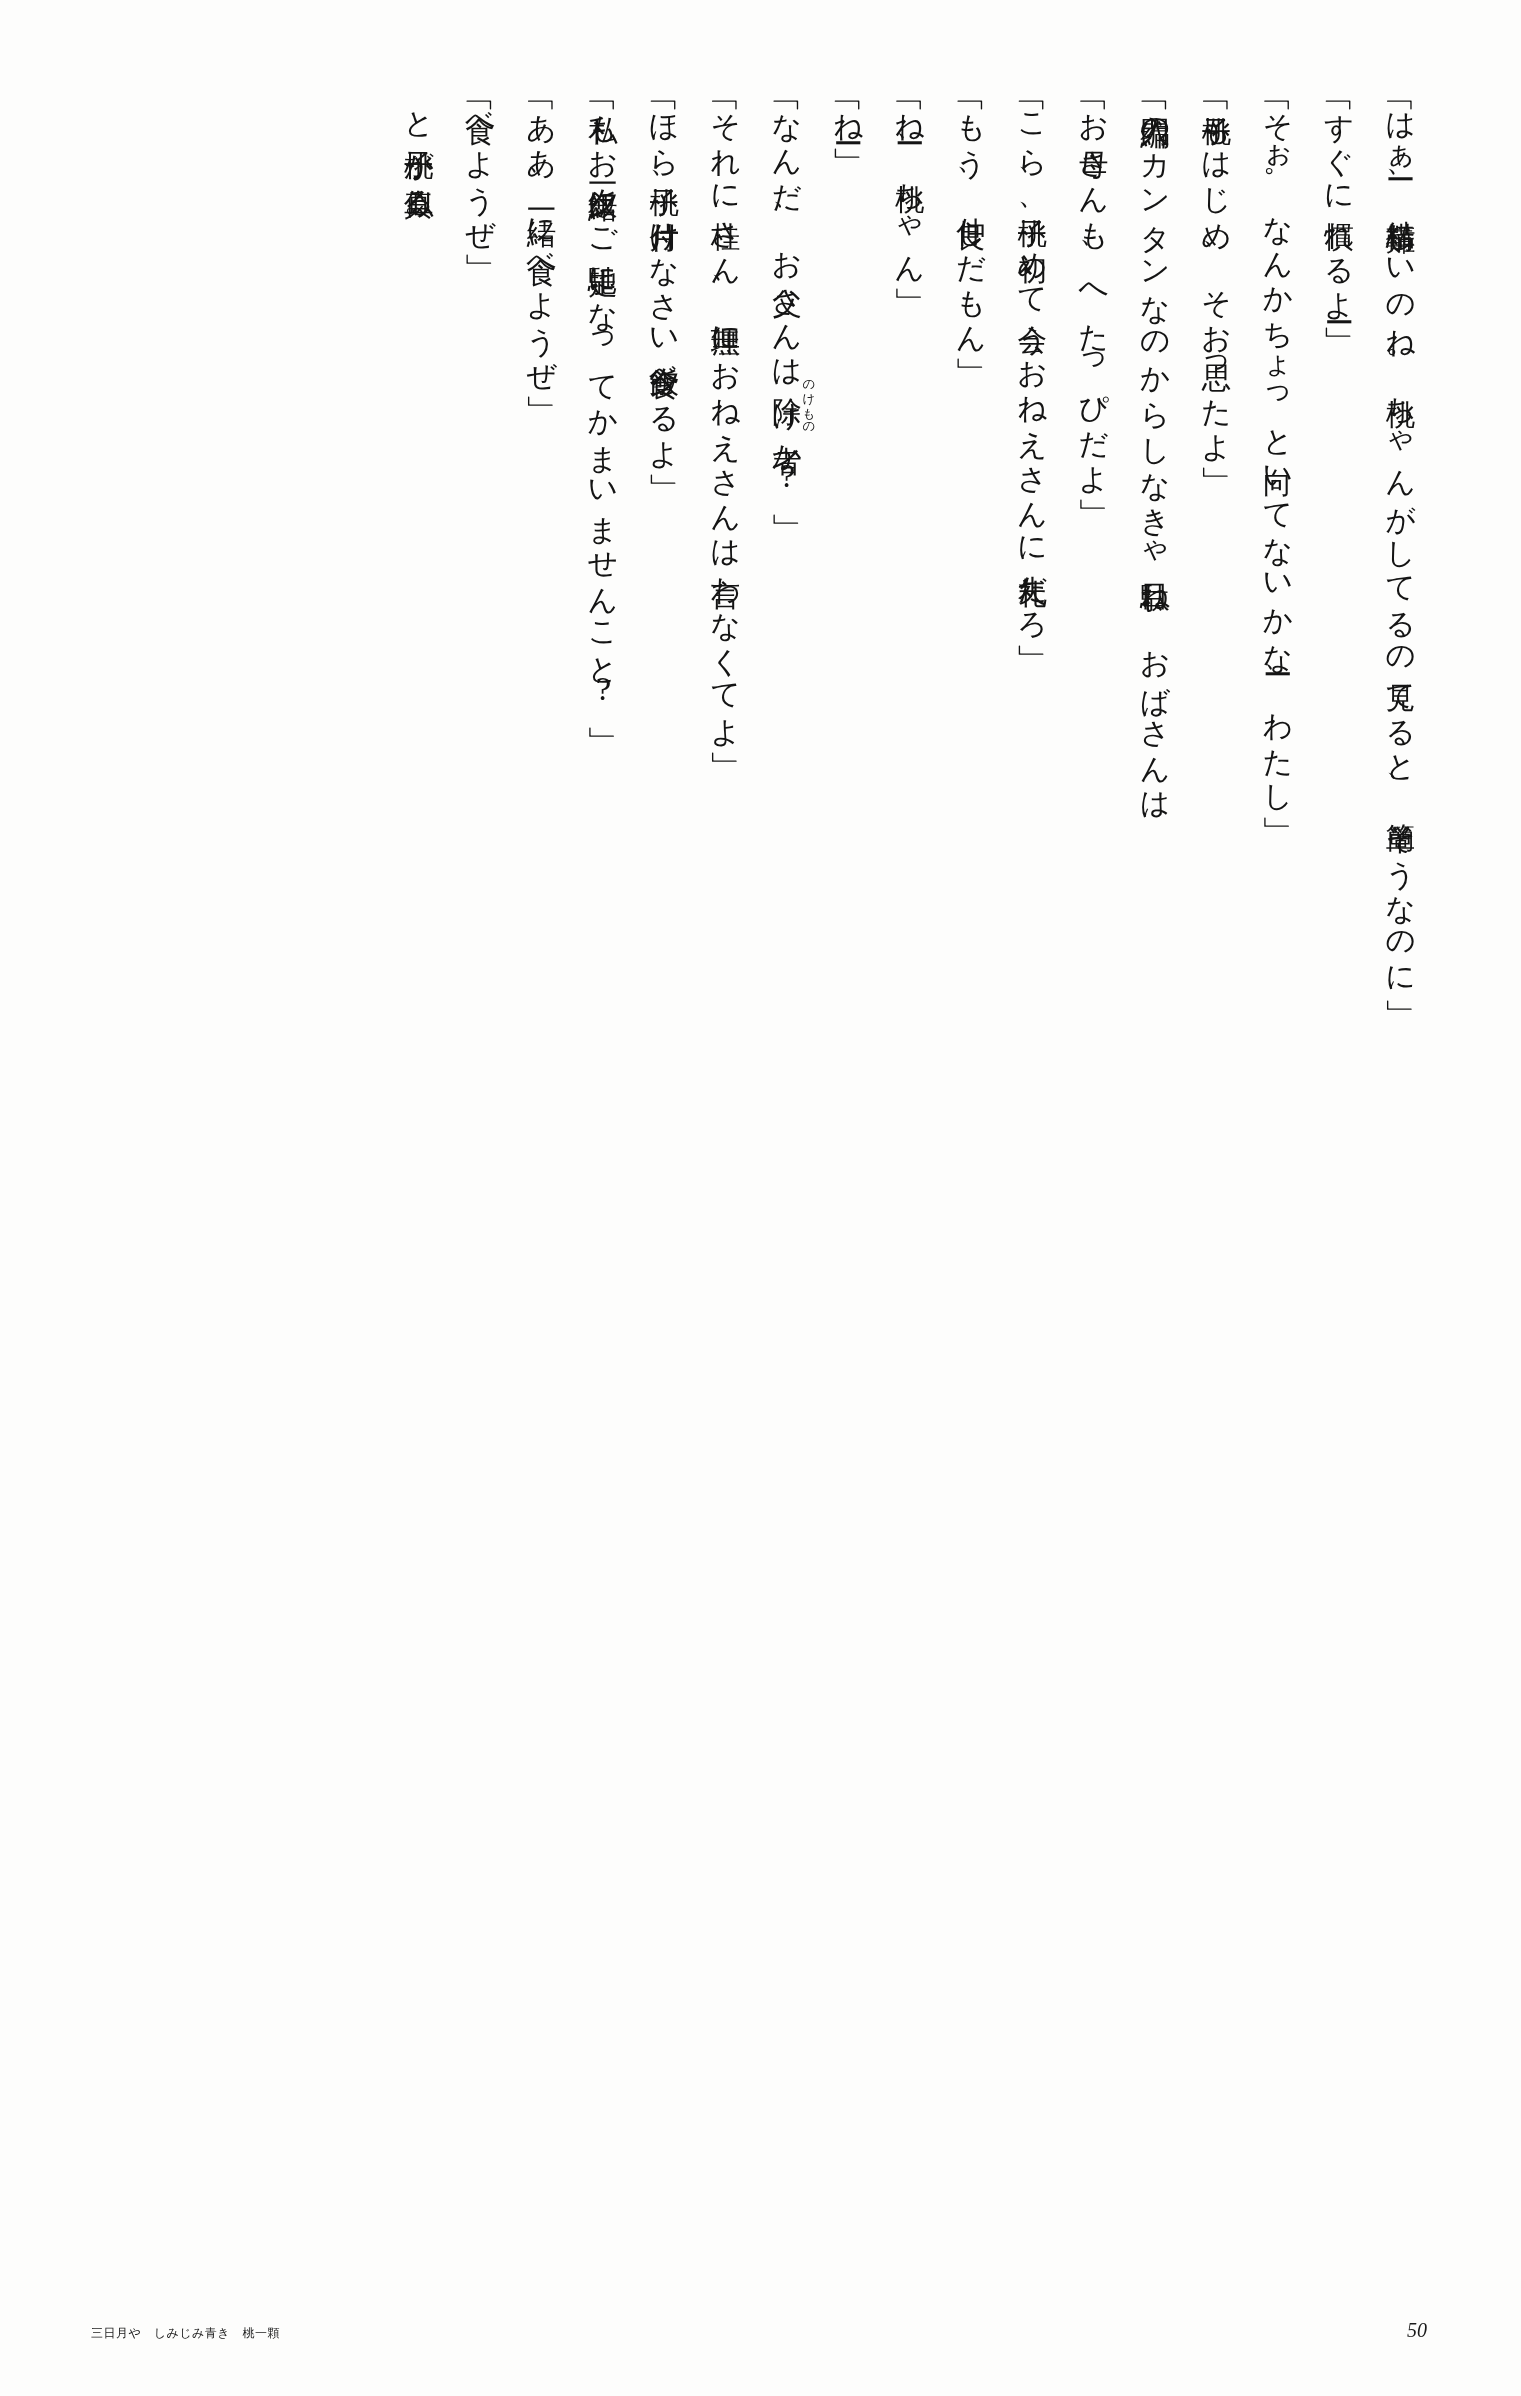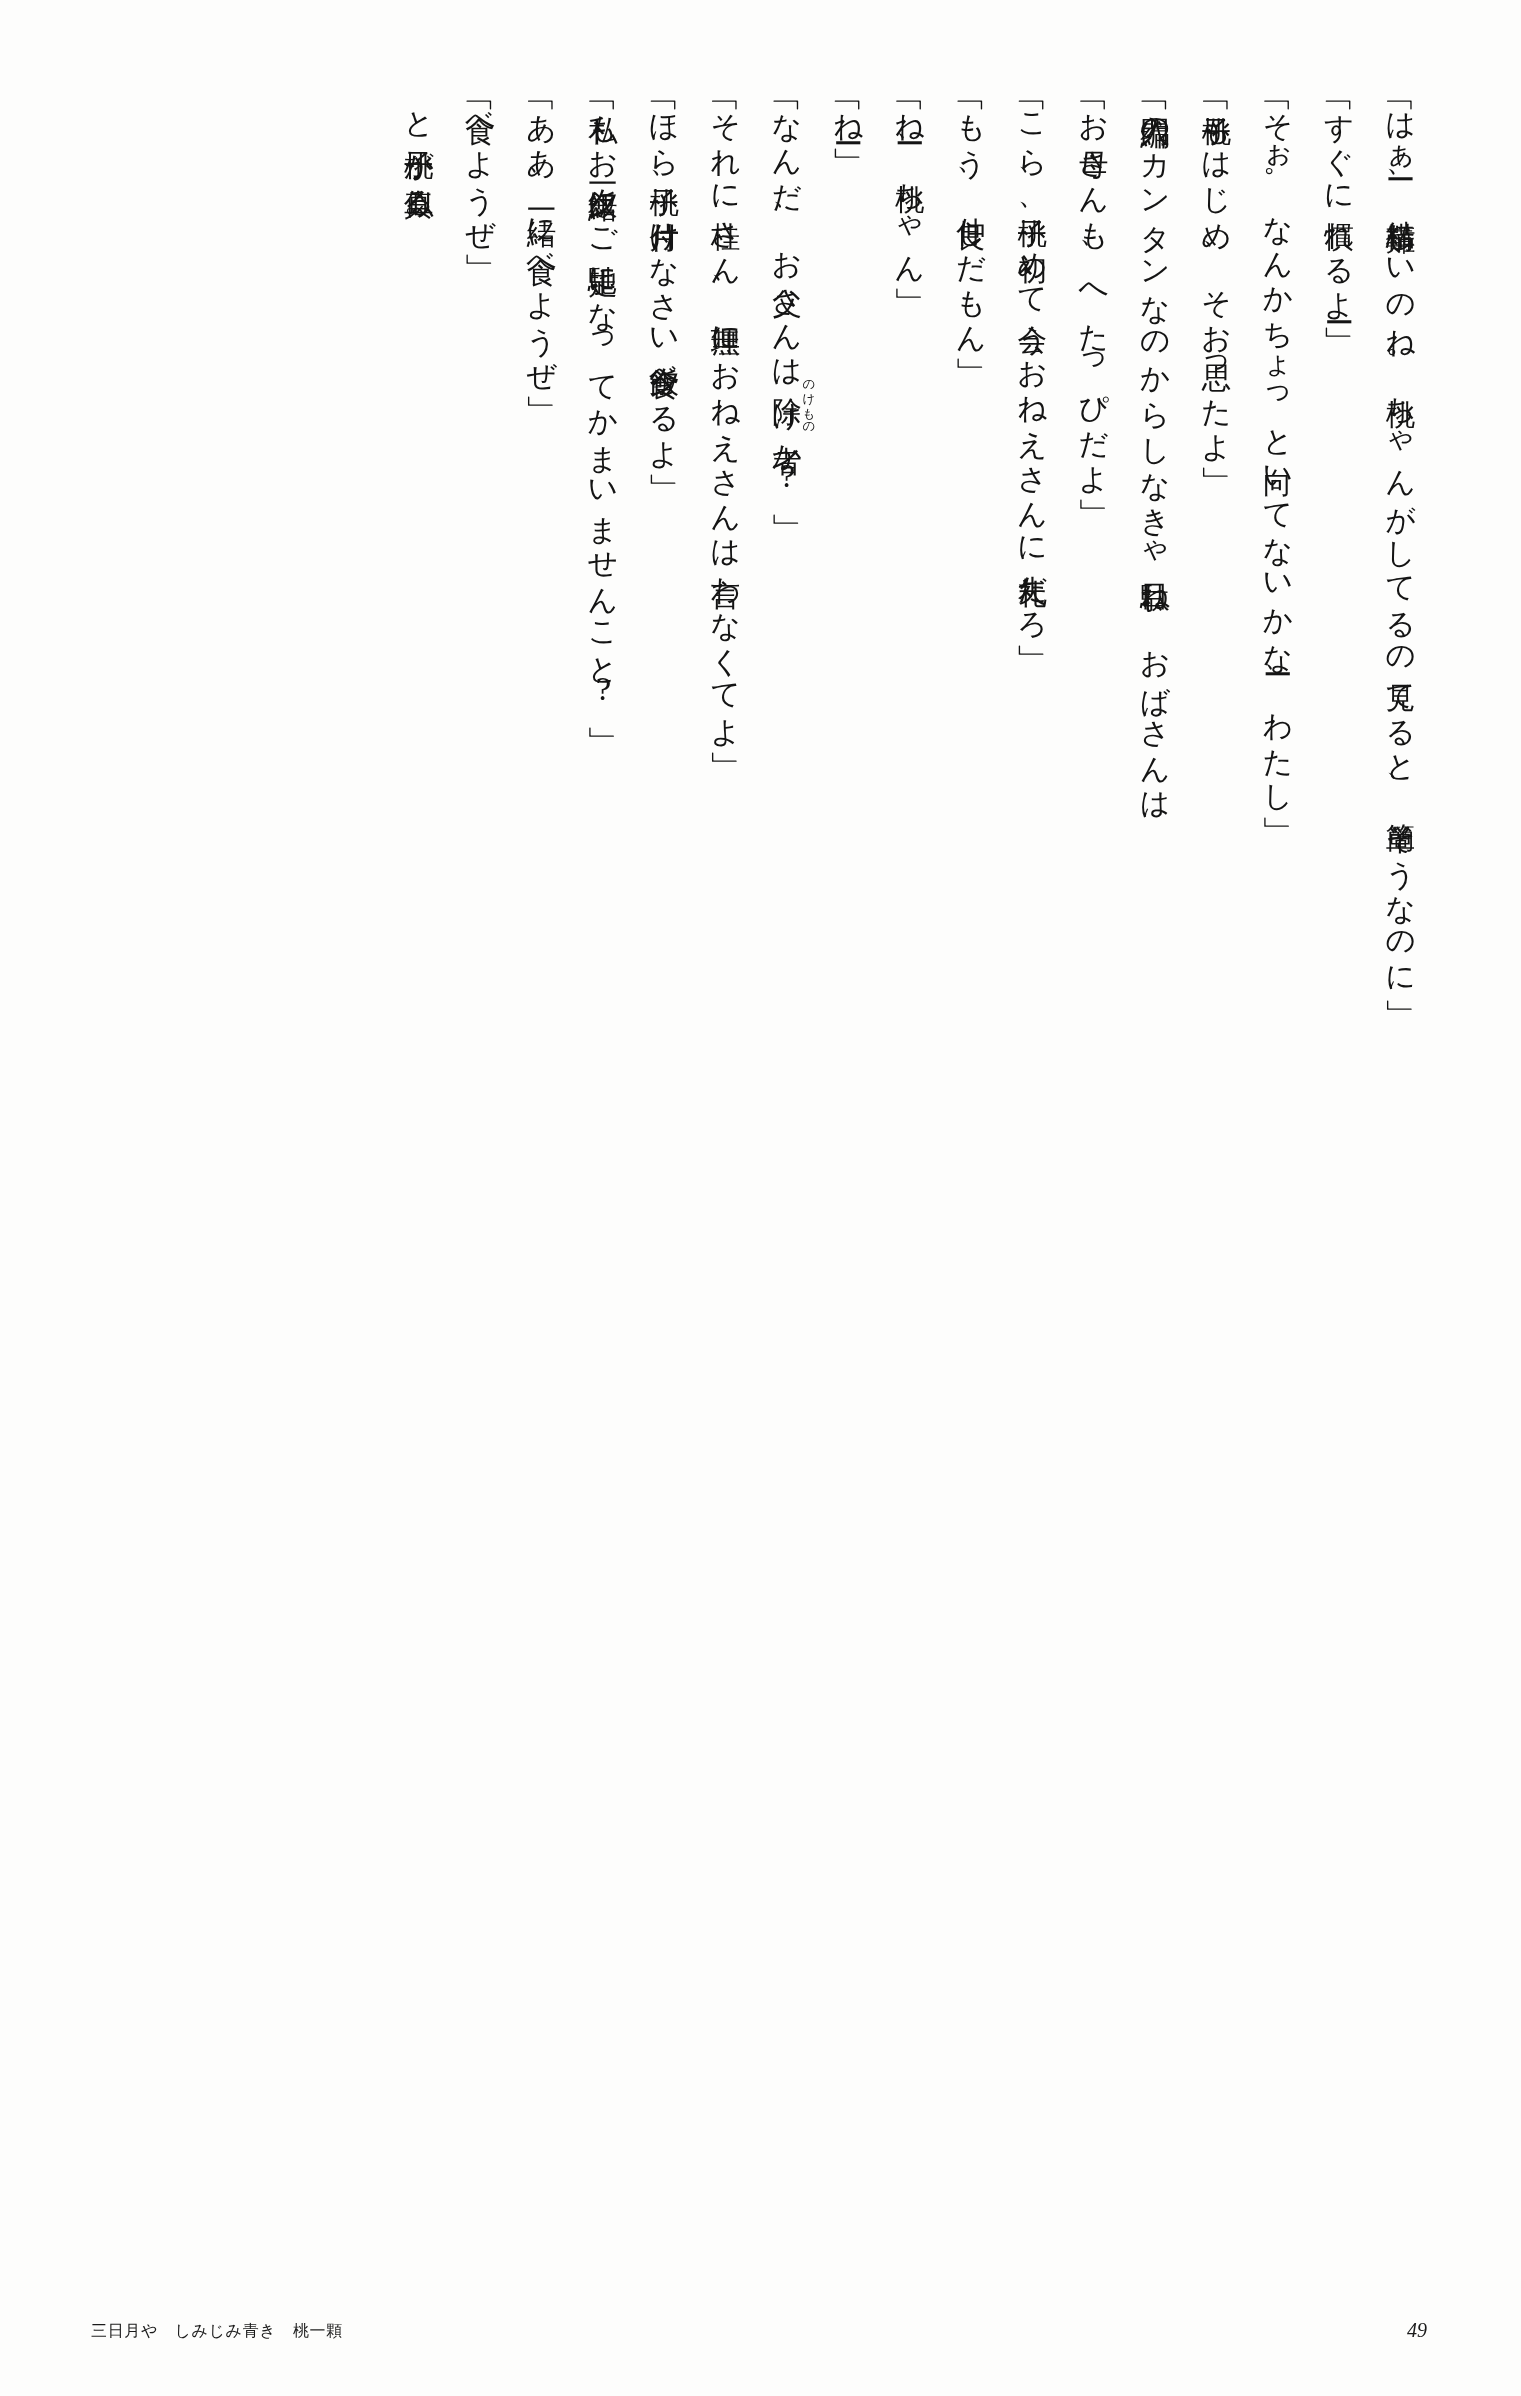--- a/index.html
+++ b/index.html
@@ -61,21 +61,21 @@
     position: absolute;
     left: 0;
     right: 0;
     bottom: 55px;
     height: 38px;
   }
   .footer-haiku {
     position: absolute;
     left: 91px;
     bottom: 0;
-    font-size: 16px;
+    font-size: 12px;
     letter-spacing: 0.04em;
     color: #1a1a1a;
     font-family: "DejaVu Serif", "Liberation Serif", serif;
     white-space: pre;
   }
   .footer-page {
     position: absolute;
     right: 95px;
     bottom: 0;
     font-size: 20px;
@@ -106,17 +106,17 @@
     <span class="vline">「それに桂さん、無理におねえさんは言わなくてよ」</span>
     <span class="vline">「ほら桃子、片付けなさい夕飯食べるよ」</span>
     <span class="vline">「私もお夕飯一緒にご馳走になってかまいませんこと?」</span>
     <span class="vline">「ああ、一緒に食べようぜ」</span>
     <span class="vline">「食べようぜ」</span>
     <span class="vline">と桃子が真似る。</span>
   </div>
 
   <div class="footer">
     <div class="footer-haiku">三日月や　しみじみ青き　桃一顆</div>
-    <div class="footer-page">49</div>
+    <div class="footer-page">50</div>
   </div>
 
 </div>
 
 
 </body></html>

